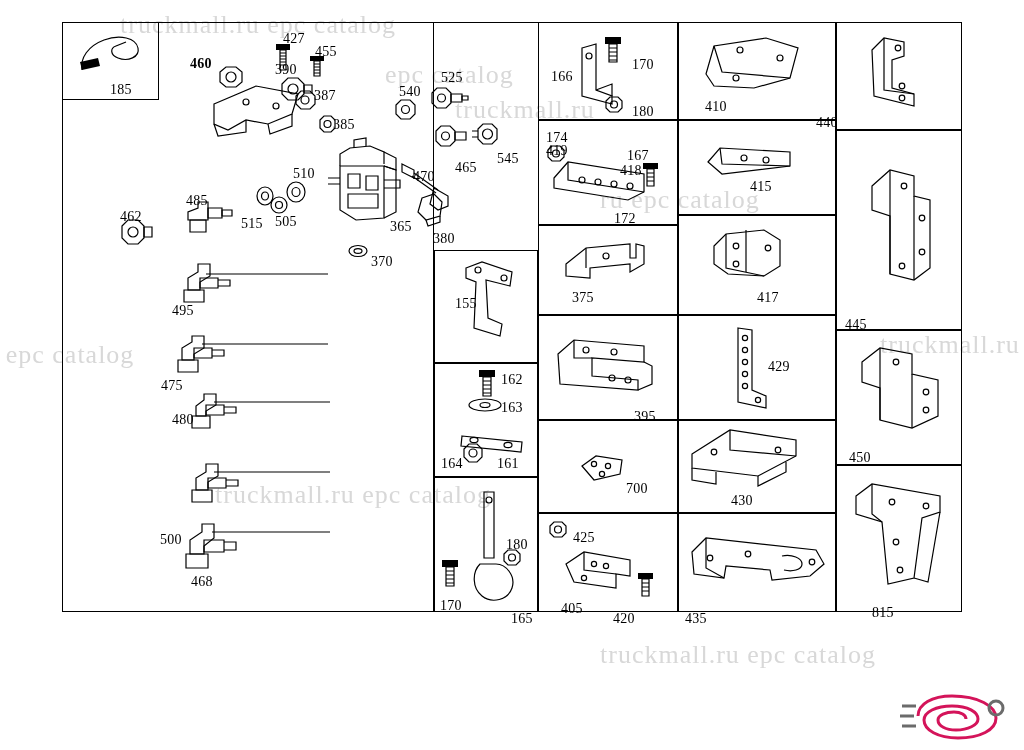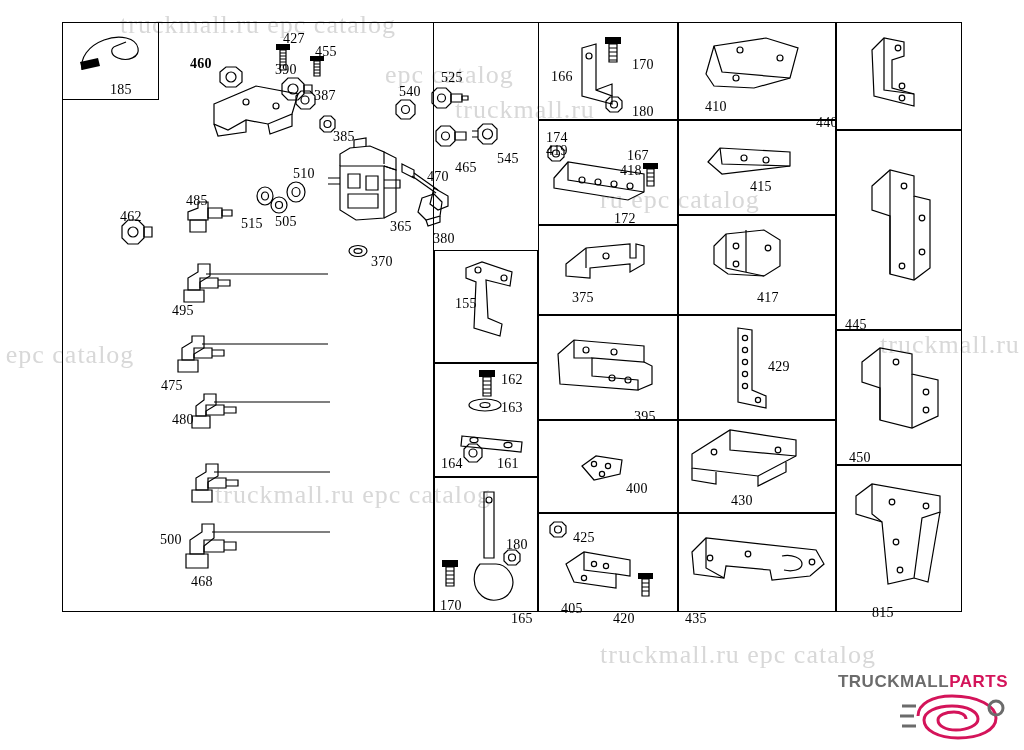--- a/index.html
+++ b/index.html
@@ -502,24 +502,24 @@
     <circle cx="52" cy="92" r="2.8"></circle>
   </svg>
 
   <div id="callouts">
       <div class="lbl" style="left: 110px; top: 82px;">185</div>
       <div class="lbl" style="left: 190px; top: 56px; font-weight: bold;">460</div>
       <div class="lbl" style="left: 283px; top: 31px;">427</div>
       <div class="lbl" style="left: 315px; top: 44px;">455</div>
       <div class="lbl" style="left: 275px; top: 62px;">390</div>
       <div class="lbl" style="left: 314px; top: 88px;">387</div>
-      <div class="lbl" style="left: 333px; top: 117px; margin-top: 12px;">385</div>
+      <div class="lbl" style="left: 333px; top: 117px;">385</div>
       <div class="lbl" style="left: 399px; top: 84px;">540</div>
       <div class="lbl" style="left: 441px; top: 70px;">525</div>
-      <div class="lbl" style="left: 413px; top: 169px; margin-left: 14px;">470</div>
+      <div class="lbl" style="left: 413px; top: 169px;">470</div>
       <div class="lbl" style="left: 455px; top: 160px;">465</div>
       <div class="lbl" style="left: 497px; top: 151px;">545</div>
       <div class="lbl" style="left: 241px; top: 177px; margin-top: 39px;">515</div>
       <div class="lbl" style="left: 293px; top: 166px;">510</div>
       <div class="lbl" style="left: 275px; top: 214px;">505</div>
       <div class="lbl" style="left: 186px; top: 193px;">485</div>
       <div class="lbl" style="left: 120px; top: 209px;">462</div>
       <div class="lbl" style="left: 390px; top: 219px;">365</div>
       <div class="lbl" style="left: 433px; top: 231px;">380</div>
       <div class="lbl" style="left: 371px; top: 254px;">370</div>
@@ -539,40 +539,37 @@
       <div class="lbl" style="left: 551px; top: 69px;">166</div>
       <div class="lbl" style="left: 632px; top: 57px;">170</div>
       <div class="lbl" style="left: 632px; top: 104px;">180</div>
       <div class="lbl" style="left: 546px; top: 130px;">174</div>
       <div class="lbl" style="left: 546px; top: 143px; text-align: center;">419</div>
       <div class="lbl" style="left: 627px; top: 148px;">167</div>
       <div class="lbl" style="left: 620px; top: 163px;">418</div>
       <div class="lbl" style="left: 614px; top: 211px;">172</div>
       <div class="lbl" style="left: 572px; top: 290px;">375</div>
       <div class="lbl" style="left: 634px; top: 409px;">395</div>
-      <div class="lbl" style="left: 626px; top: 481px;">400</div>
+      <div class="lbl" style="left: 626px; top: 481px;">700</div>
       <div class="lbl" style="left: 573px; top: 530px;">425</div>
       <div class="lbl" style="left: 561px; top: 601px;">405</div>
       <div class="lbl" style="left: 613px; top: 611px;">420</div>
       <div class="lbl" style="left: 705px; top: 99px;">410</div>
       <div class="lbl" style="left: 750px; top: 179px;">415</div>
       <div class="lbl" style="left: 757px; top: 290px;">417</div>
       <div class="lbl" style="left: 768px; top: 359px;">429</div>
       <div class="lbl" style="left: 731px; top: 493px;">430</div>
       <div class="lbl" style="left: 685px; top: 611px;">435</div>
       <div class="lbl" style="left: 816px; top: 115px;">440</div>
       <div class="lbl" style="left: 845px; top: 317px;">445</div>
       <div class="lbl" style="left: 849px; top: 450px;">450</div>
       <div class="lbl" style="left: 872px; top: 605px;">815</div>
     </div>
 
   <div id="logo">
-    <div class="tm">
-      <span>TRUCKMALL</span><span class="pink">PARTS</span>
-    </div>
     <svg class="swirl" width="110" height="48" viewBox="0 0 110 48">
       <g>
         <path d="M18 24 C18 12 32 4 52 4 C78 4 96 14 96 26 C96 38 80 46 58 46 C38 46 24 38 24 28 C24 20 36 14 52 14 C68 14 78 20 78 27 C78 33 68 38 56 38 C46 38 38 34 38 28 C38 23 46 20 54 20 C61 20 66 23 66 27" stroke="#d4145a" stroke-width="3" fill="none"></path>
         <path d="M2 14 L16 14 M0 24 L14 24 M2 34 L16 34" stroke="#6b6b6b" stroke-width="3"></path>
         <circle cx="96" cy="16" r="7" stroke="#6b6b6b" stroke-width="3" fill="none"></circle>
       </g>
     </svg>
   </div>
 
 </div>

